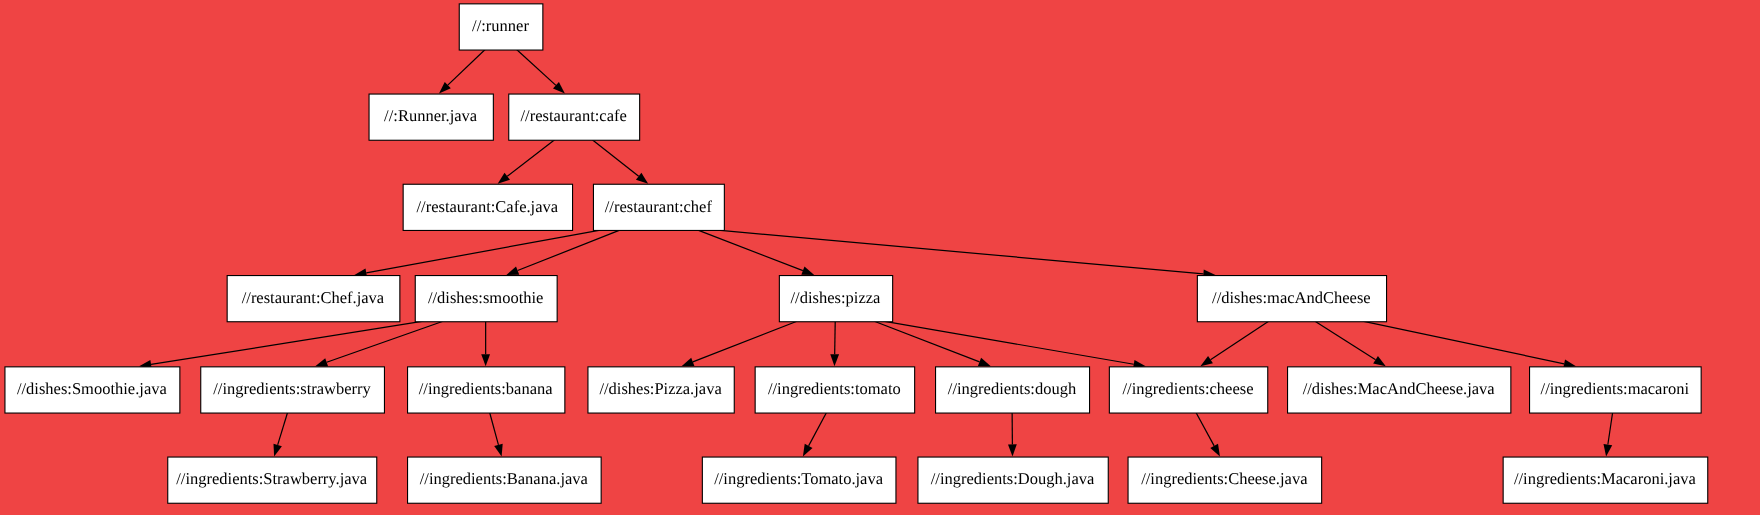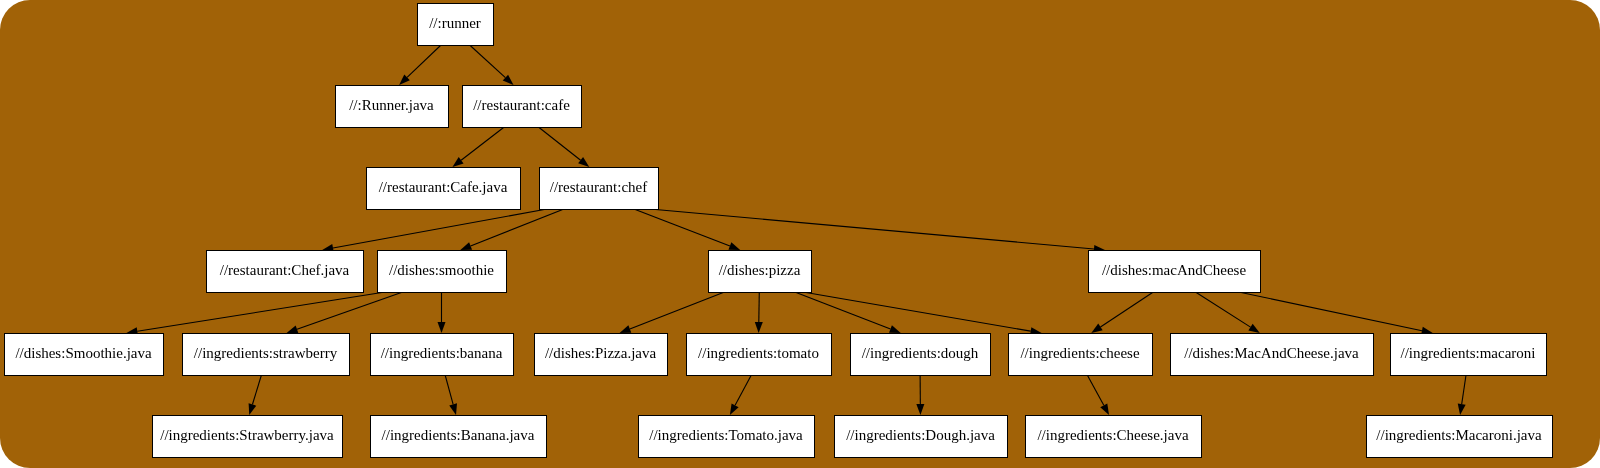--- a/index.html
+++ b/index.html
@@ -11,22 +11,21 @@
   body {
     width: 1600px;
     height: 468px;
     overflow: hidden;
     font-family: "Liberation Serif", "DejaVu Serif", serif;
   }
   #graph-root {
     position: relative;
     width: 1600px;
     height: 468px;
-    background: #a16207;
-    border-radius: 30px;
+    background: #ef4444;
   }
   svg#graph-svg {
     position: absolute;
     top: 0;
     left: 0;
     width: 1600px;
     height: 468px;
     display: block;
   }
   .node-rect {

